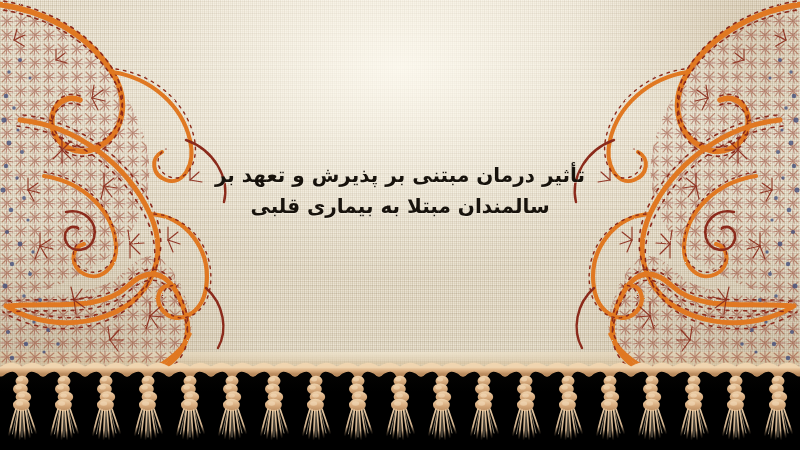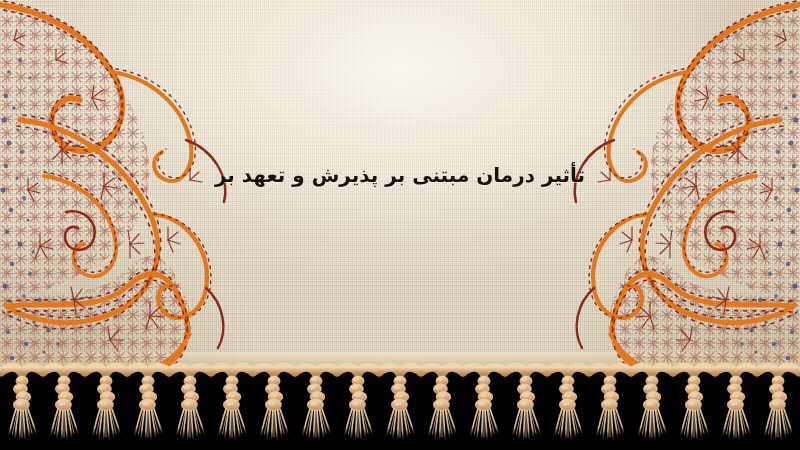--- a/index.html
+++ b/index.html
@@ -419,20 +419,21 @@
               <path d="M0 0 L11 -5"></path>
               <path d="M0 0 L10 6"></path>
             </g>
         </g>
       </g>
     </svg>
   </div>
 
   <div class="title-block">
     <div class="title-line">تأثیر درمان مبتنی بر پذیرش و تعهد بر</div>
+    <div class="title-line">سالمندان مبتلا به بیماری قلبی</div>
   </div>
 
   <div class="blackband"></div>
 
   <div class="fringe">
     <svg viewBox="0 0 800 88" preserveAspectRatio="none" aria-hidden="true">
       <defs>
         <linearGradient id="cord" x1="0" y1="0" x2="0" y2="1">
           <stop offset="0%" stop-color="#f0d5b0"></stop>
           <stop offset="45%" stop-color="#dcb184"></stop>

